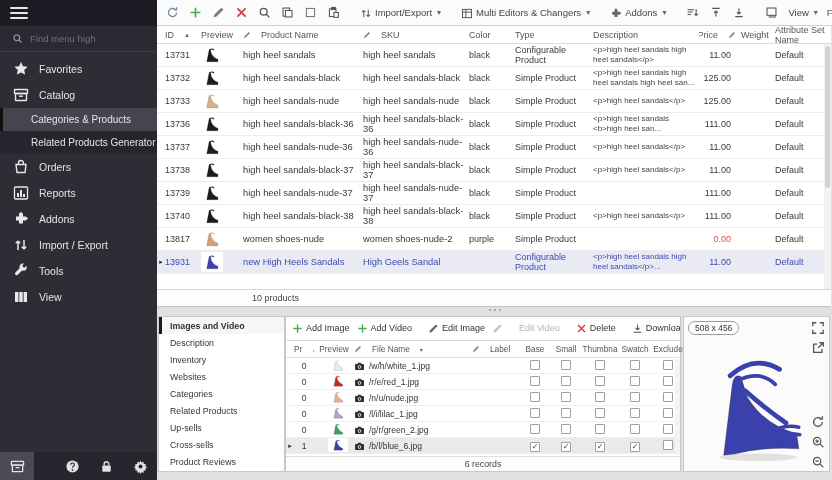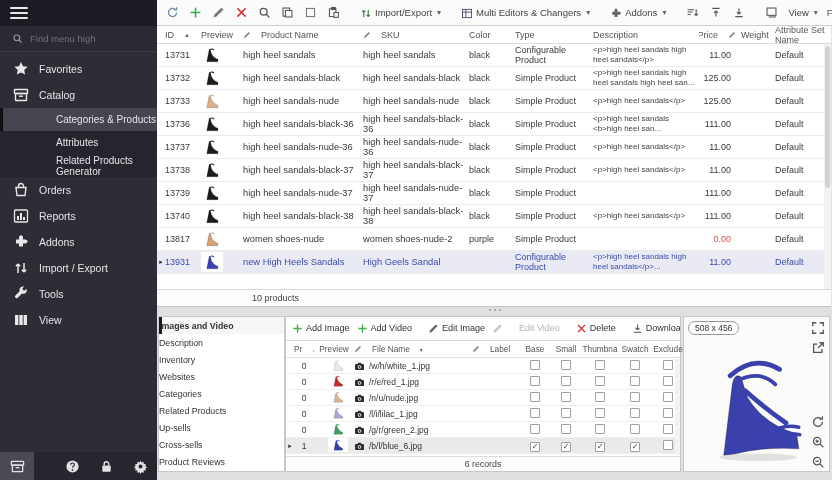--- a/index.html
+++ b/index.html
@@ -9,21 +9,21 @@
 
   
   .sidebar { position:absolute; left:0; top:0; width:157px; height:480px; background:#2d2d35; color:#dcdcde; z-index:5; display:flex; flex-direction:column; }
   .sb-head { height:26px; background:#1c1c24; display:flex; align-items:center; padding-left:10px; }
   .hamburger { width:18px; cursor:pointer; }
   .hamburger div { height:2px; background:#e8e8e8; margin:3px 0; border-radius:1px; }
   .sb-search { height:26px; display:flex; align-items:center; gap:7px; padding-left:12px; border-bottom:1px solid #3a3a42; background:#2a2a32; }
   .sb-search .ph { color:#71717a; font-size:9.5px; }
   .nav { flex:1; padding-top:4px; }
   .nav-item { height:26px; display:flex; align-items:center; gap:10px; padding-left:13px; cursor:pointer; font-size:10.5px; color:#e4e4e6; }
-  .nav-item.child { padding-left:56px; height:23px; font-size:10px; background:#25252d; }
+  .nav-item.child { padding-left:31px; height:23px; font-size:10px; background:#25252d; }
   .nav-item.selected { background:#45454f; position:relative; }
   .nav-item.selected::before { content:""; position:absolute; left:0; top:0; bottom:0; width:3px; background:#111; }
   .nav-ic { width:16px; height:16px; display:inline-flex; color:#e8e8ea; flex:0 0 16px; }
   .nav-ic svg { width:16px; height:16px; }
   .sb-foot { height:28px; background:#26262e; display:flex; align-items:center; }
   .sb-foot .fcell { width:34px; height:28px; display:flex; align-items:center; justify-content:center; cursor:pointer; color:#e2e2e6; }
   .sb-foot .fcell.active { background:#4a4a54; }
   .sb-foot .spread { flex:1; }
   .sb-foot svg { width:15px; height:15px; }
 
@@ -65,21 +65,21 @@
   .vscroll .thumb { position:absolute; top:2px; left:1px; width:5px; height:58%; background:#d2d2d2; border-radius:3px; }
 
   
   .splitter { position:absolute; left:0; top:307px; right:0; height:6px; background:#e0e0e0; }
   .splitter .dots { position:absolute; left:332px; top:2px; width:22px; height:2px; display:flex; gap:3px; }
   .splitter .dots i { width:2px; height:2px; background:#9a9a9a; border-radius:50%; }
 
   
   .bottom { position:absolute; left:0; top:313px; right:0; bottom:0; background:#e0e0e0; }
   .tabs-panel { position:absolute; left:1px; top:3px; width:127px; bottom:8px; background:#fff; border:1px solid #c8c8c8; overflow:hidden; }
-  .tab { height:17px; display:flex; align-items:center; font-size:8.8px; color:#333; cursor:pointer; position:relative; }
+  .tab { height:17px; display:flex; align-items:center; padding-left:11px; font-size:8.8px; color:#333; cursor:pointer; position:relative; }
   .tab.selected { font-weight:bold; background:#f6f6f6; }
   .tab.selected::before { content:""; position:absolute; left:0; top:0; bottom:0; width:3px; background:#1b1b1b; }
 
   .detail-panel { position:absolute; left:128px; top:3px; width:396px; bottom:8px; background:#fff; border:1px solid #c8c8c8; }
   .d-toolbar { height:24px; border-bottom:1px solid #d8d8d8; display:flex; align-items:center; gap:3px; padding:0 4px; white-space:nowrap; overflow:hidden; }
   .dbtn { display:inline-flex; align-items:flex-start; gap:3px; font-size:9px; color:#333; cursor:pointer; padding:2px 2px; }
   .dbtn svg { width:11px; height:11px; }
   .dbtn.disabled { color:#b5b5b5; cursor:default;gap:16px; }
   .dbtn.disabled svg { color:#c3c3c3; }
   .ihead,.irow { display:grid; grid-template-columns:8px 20px 40px 118px 44px 30px 32px 36px 34px 1fr; align-items:center; }
@@ -146,23 +146,20 @@
             <svg viewBox="0 0 16 16" fill="none" stroke="currentColor" stroke-width="1.4">
               <rect x="1.5" y="2.5" width="13" height="4" rx="0.5"></rect>
               <rect x="2.5" y="6.5" width="11" height="7" rx="0.5"></rect>
               <path d="M6 9.2h4"></path>
             </svg>
           </span>
           <span>Catalog</span>
         </div>
         <div class="nav-item child selected">
           <span>Categories &amp; Products</span>
-        </div>
-        <div class="nav-item child">
-          <span>Attributes</span>
         </div>
         <div class="nav-item child">
           <span>Related Products Generator</span>
         </div>
         <div class="nav-item">
           <span class="nav-ic">
             <svg viewBox="0 0 16 16" fill="none" stroke="currentColor" stroke-width="1.4">
               <path d="M3 5.5h10l-1 8H4z"></path>
               <path d="M5.5 5.5V4a2.5 2.5 0 0 1 5 0v1.5"></path>
             </svg>

